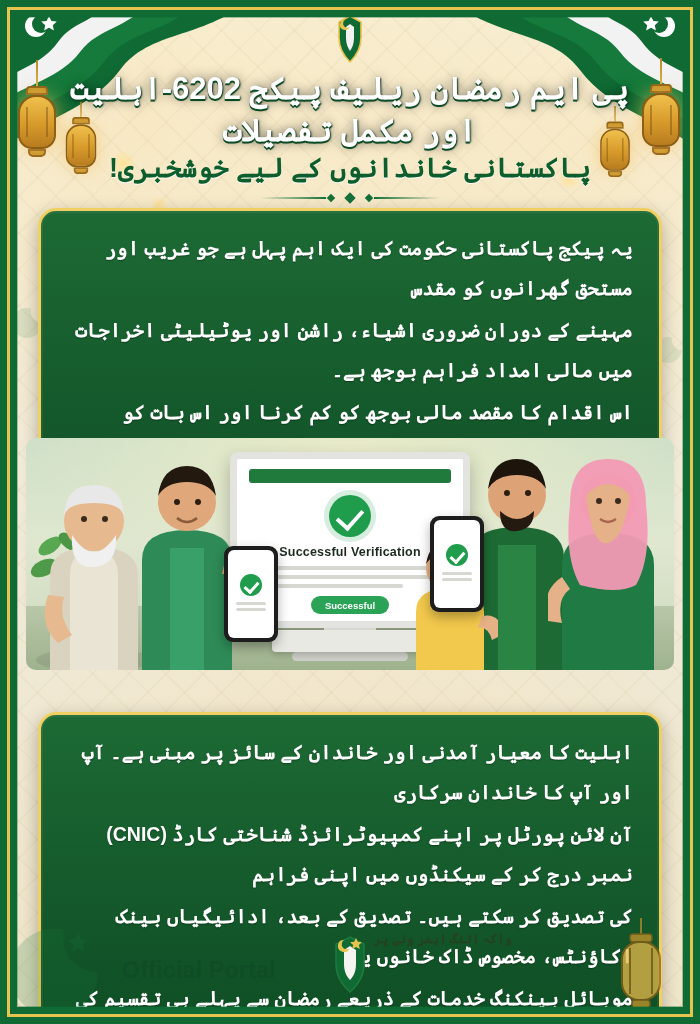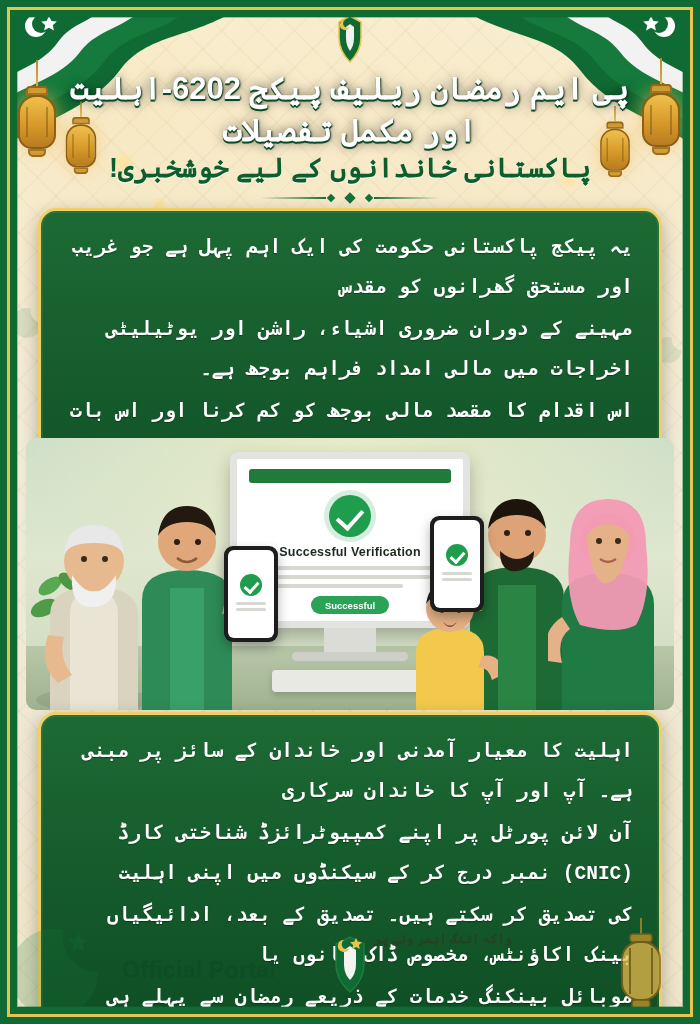--- a/index.html
+++ b/index.html
@@ -130,29 +130,28 @@
     border-radius: 18px;
     box-shadow: 0 6px 18px rgba(0,0,0,.28), inset 0 0 0 2px rgba(255,255,255,.06);
     padding: 18px 26px 20px;
     color: #ffffff;
     direction: rtl;
     text-align: right;
   }
   .panel p {
     font-size: 19.5px; line-height: 2.05; font-weight: bold;
     text-shadow: 0 1px 1px rgba(0,0,0,.35);
-    font-family: Liberation Mono, monospace;
   }
   .panel p + p { margin-top: 2px; }
   #panel-top { top: 208px; }
   #panel-bottom { top: 712px; }
 
   
   .illustration {
-    position: absolute; top: 438px; left: 26px; right: 26px; height: 272px;
+    position: absolute; top: 438px; left: 26px; right: 26px; height: 232px;
     border-radius: 10px;
     overflow: hidden;
   }
   .room {
     position: absolute; inset: 0;
     background:
       linear-gradient(180deg, #cfe0c8 0%, #dfe7cf 45%, #cbd8bd 100%);
   }
   .room .wall-light {
     position: absolute; left: 0; right: 0; top: 0; height: 58%;
@@ -473,21 +472,21 @@
         <div class="plines">
             <i></i>
             <i></i>
           </div>
       </div>
     </div>
   </div>
 
   <div class="panel" id="panel-bottom">
     <p>اہلیت کا معیار آمدنی اور خاندان کے سائز پر مبنی ہے۔ آپ اور آپ کا خاندان سرکاری</p>
-    <p>آن لائن پورٹل پر اپنے کمپیوٹرائزڈ شناختی کارڈ (CNIC) نمبر درج کر کے سیکنڈوں میں اپنی اہلیت</p>
+    <p>آن لائن پورٹل پر اپنے کمپیوٹرائزڈ شناختی کارڈ (CNIC) نمبر درج کر کے سیکنڈوں میں اپنی فراہم</p>
     <p>کی تصدیق کر سکتے ہیں۔ تصدیق کے بعد، ادائیگیاں بینک اکاؤنٹس، مخصوص ڈاک خانوں یا</p>
     <p>موبائل بینکنگ خدمات کے ذریعے رمضان سے پہلے ہی تقسیم کی جائیں گی۔</p>
   </div>
 
   <div class="footer">
     <svg class="footer-moon-l" width="118" height="110" viewBox="0 0 118 110">
       <path d="M92 62a44 44 0 1 1-34-42 34 34 0 0 0 34 42z" fill="#1a7a3c" opacity=".35"></path>
       <path d="M72 22 l3 7 7 .8-5.4 4.8 1.5 7-6.1-3.6-6.1 3.6 1.5-7L62 29.8l7-.8z" fill="#1a7a3c" opacity=".35"></path>
     </svg>
 

